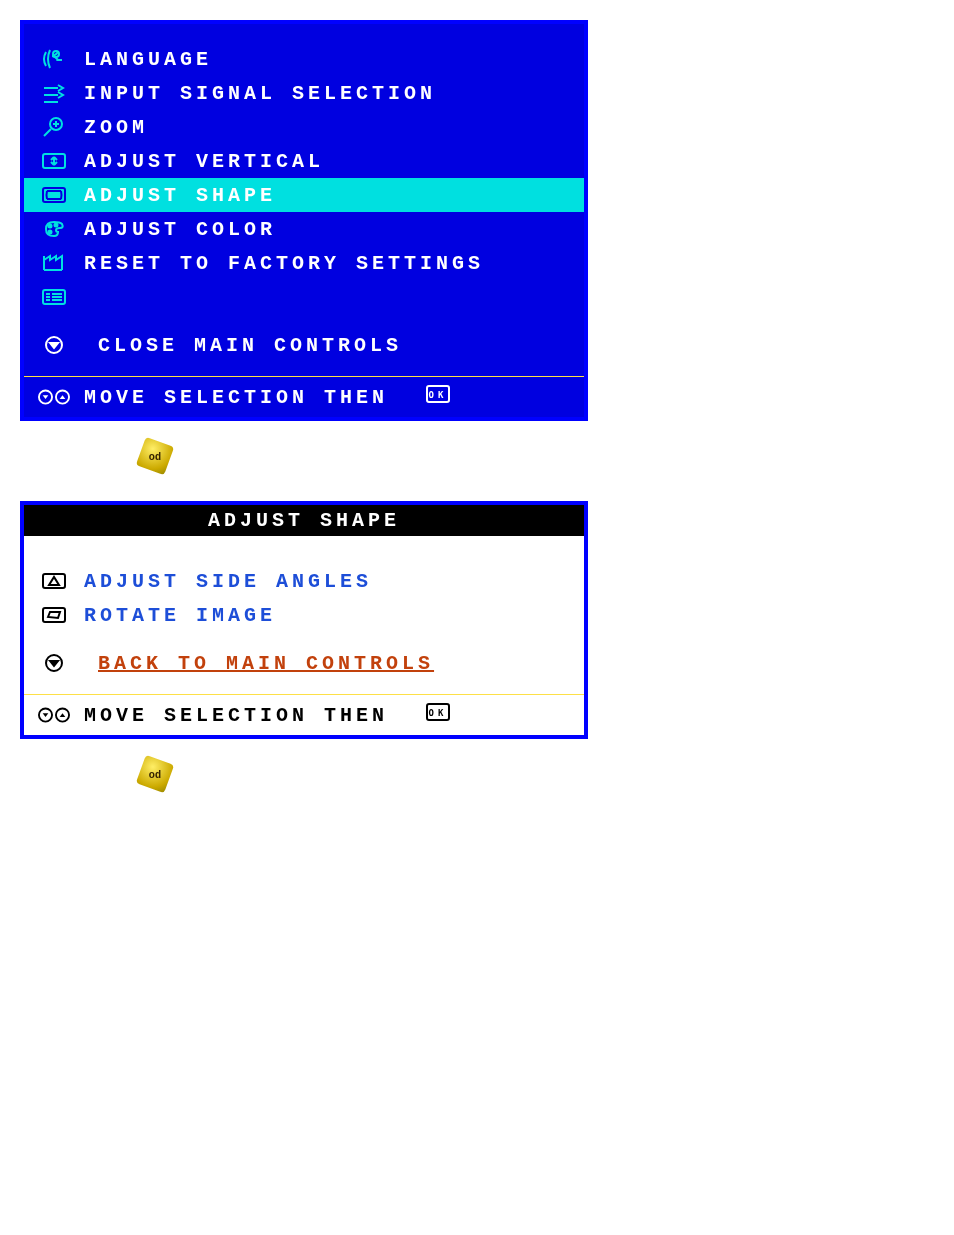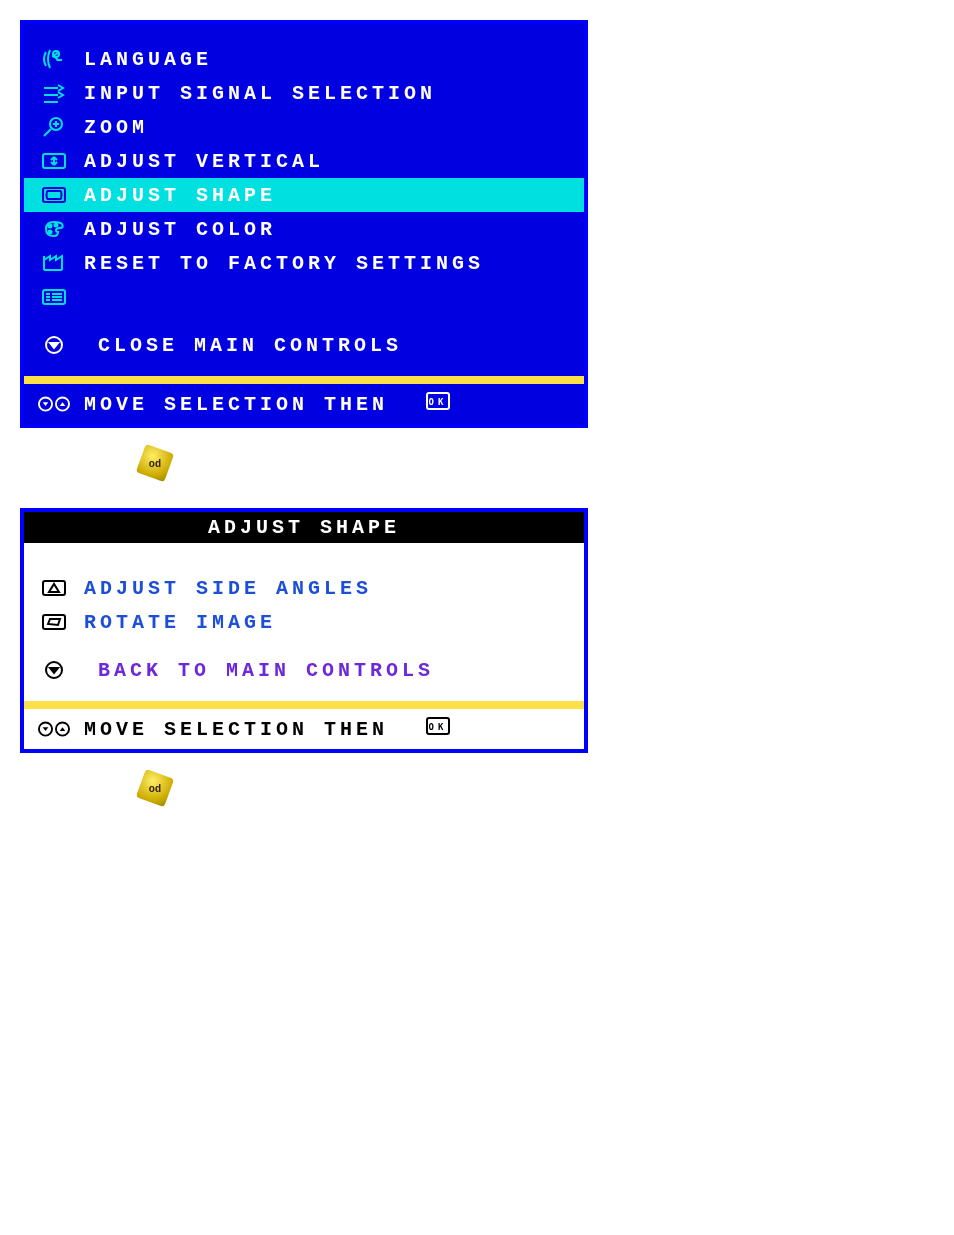--- a/index.html
+++ b/index.html
@@ -76,28 +76,29 @@
   .close-row, .back-row {
     display: flex;
     align-items: center;
     padding: 18px 14px 10px 14px;
     color: #ffffff;
     font-size: 20px;
     letter-spacing: 4px;
     gap: 28px;
   }
   .osd-window.light .back-row {
-    color: #6d28d9;
+    color: #c2410c;
+    text-decoration: underline;
   }
   .close-row .menu-icon, .back-row .menu-icon {
     width: 32px;
     justify-content: center;
   }
   .osd-footer {
-    border-top: 8px solid #fde047;
+    border-top: 1px solid #fde047;
     display: flex;
     align-items: center;
     padding: 8px 14px;
     color: #ffffff;
     font-size: 20px;
     letter-spacing: 4px;
     gap: 14px;
   }
   .osd-window.light .osd-footer {
     color: #000000;

